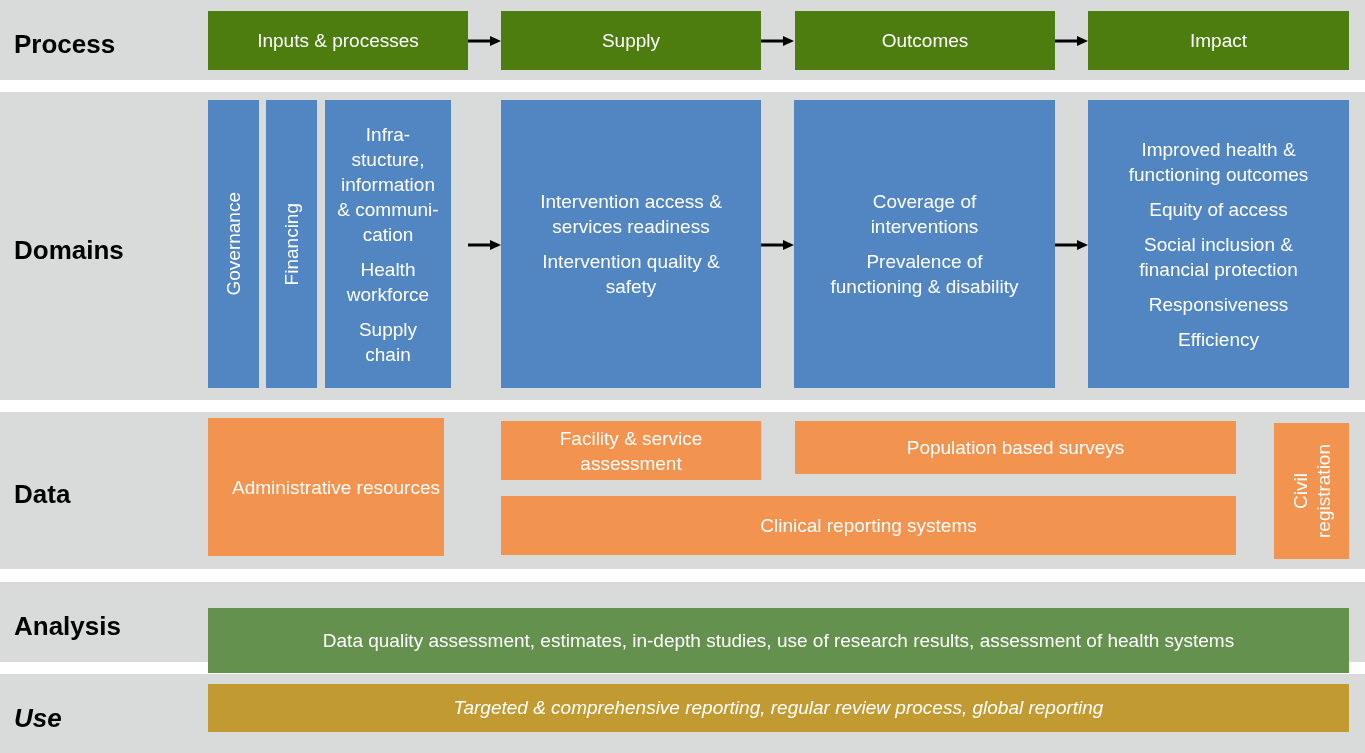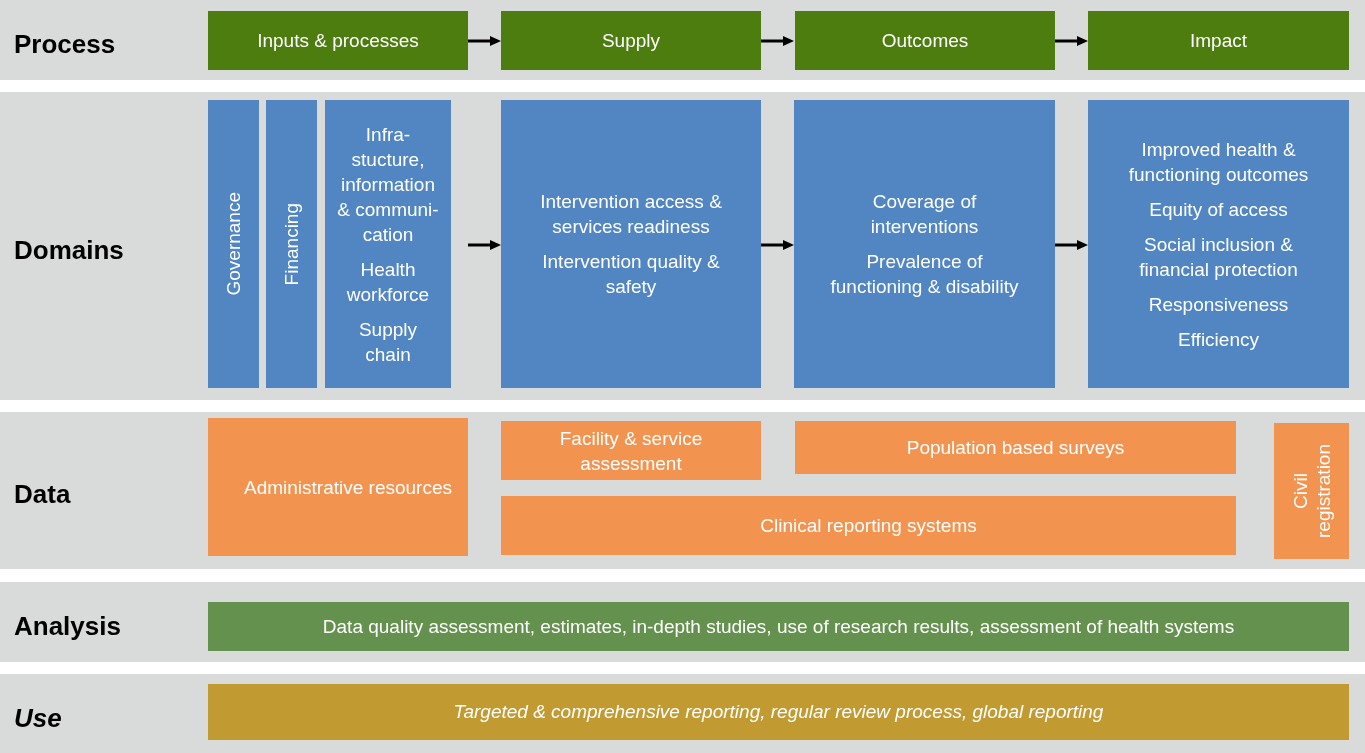--- a/index.html
+++ b/index.html
@@ -117,44 +117,44 @@
     <div class="item" style="white-space:pre-line;">Equity of access</div>
     <div class="item" style="white-space:pre-line;">Social inclusion &amp;
 financial protection</div>
     <div class="item" style="white-space:pre-line;">Responsiveness</div>
     <div class="item" style="white-space:pre-line;">Efficiency</div>
   </div>
 </div>
 
 <div class="band" style="top:412px;height:157px;">
   <div class="band-label" style="top:67px;">Data</div>
-  <div class="box orange" style="left:208px;top:6px;width:260px;height:138px;padding-left:20px;">
+  <div class="box orange" style="left:208px;top:6px;width:236px;height:138px;padding-left:20px;">
     <span>Administrative resources</span>
   </div>
   <div class="box orange" style="left:501px;top:9px;width:260px;height:59px;">
     <span style="white-space:pre-line;">Facility &amp; service
 assessment</span>
   </div>
   <div class="box orange" style="left:795px;top:9px;width:441px;height:53px;">
     <span>Population based surveys</span>
   </div>
   <div class="box orange" style="left:501px;top:84px;width:735px;height:59px;">
     <span>Clinical reporting systems</span>
   </div>
   <div class="box orange" style="left:1274px;top:11px;width:75px;height:136px;">
     <span class="vert" style="white-space:pre-line;line-height:23px;">Civil
 registration</span>
   </div>
 </div>
 
 <div class="band" style="top:582px;height:80px;">
   <div class="band-label" style="top:29px;">Analysis</div>
-  <div class="box green" style="left:208px;top:20px;width:1141px;height:49px;">
+  <div class="box green" style="left:208px;top:26px;width:1141px;height:65px;">
     <span>Data quality assessment, estimates, in-depth studies, use of research results, assessment of health systems</span>
   </div>
 </div>
 
 <div class="band" style="top:674px;height:79px;font-style:italic;">
   <div class="band-label" style="top:29px;">Use</div>
-  <div class="box gold" style="left:208px;top:10px;width:1141px;height:56px;">
+  <div class="box gold" style="left:208px;top:10px;width:1141px;height:48px;">
     <span>Targeted &amp; comprehensive reporting, regular review process, global reporting</span>
   </div>
 </div>
 
 </body></html>

